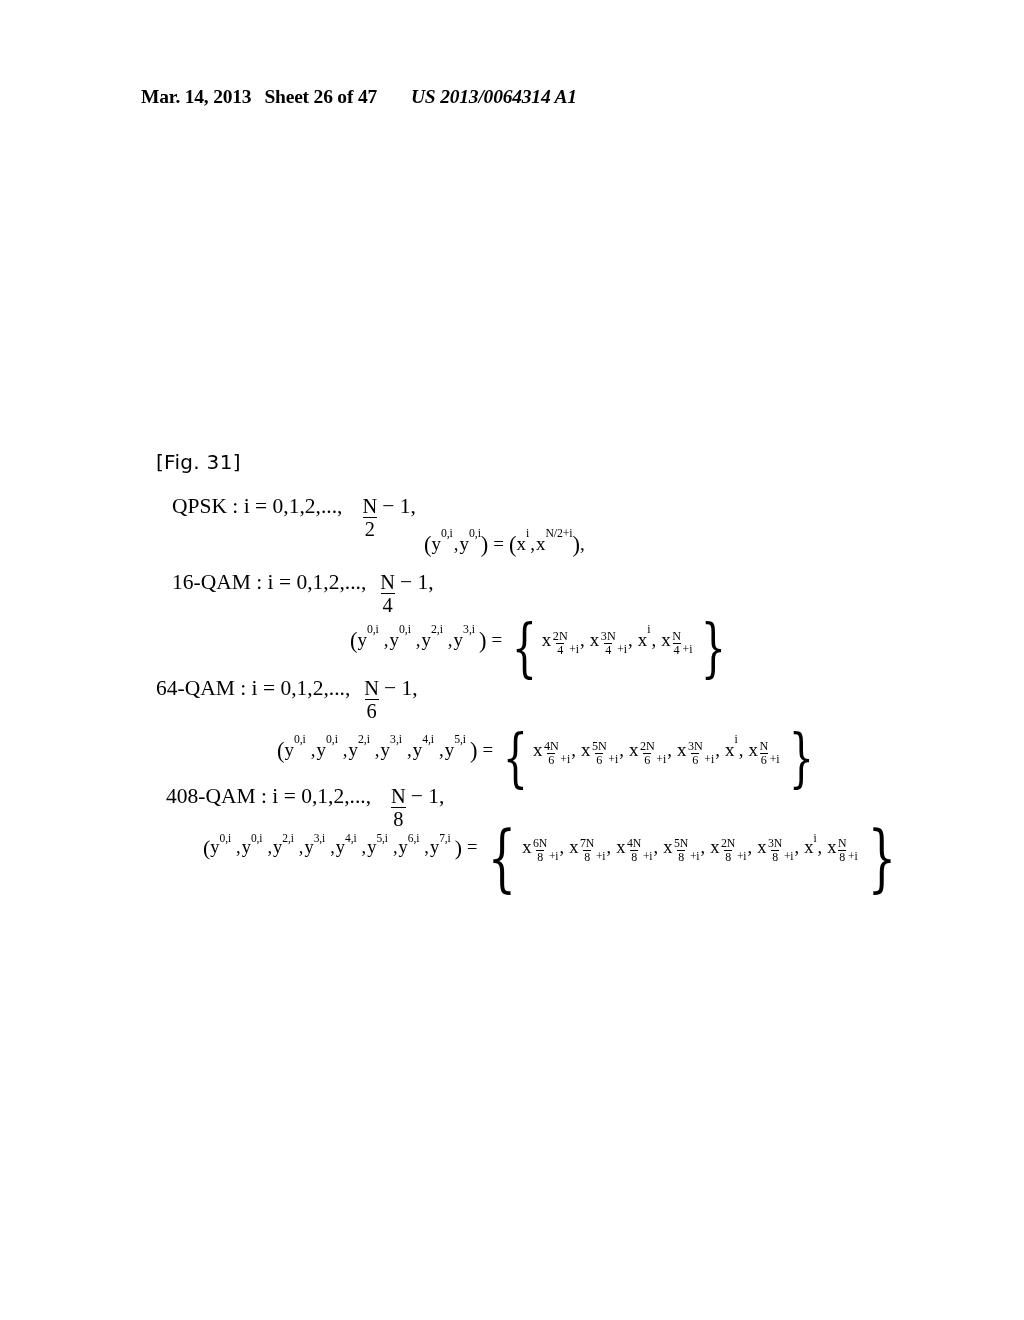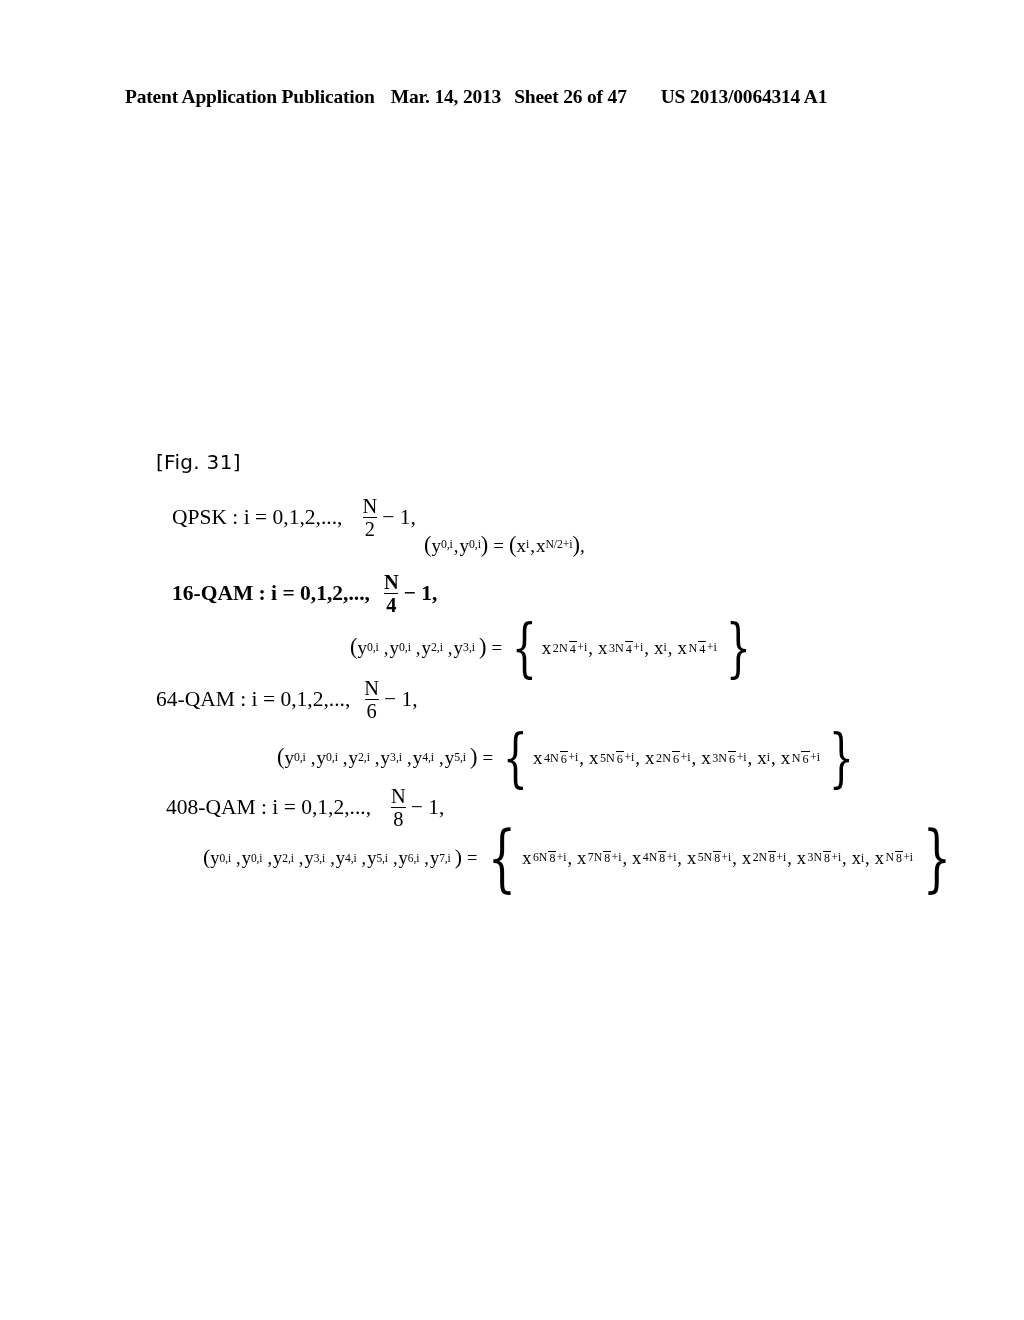--- a/index.html
+++ b/index.html
@@ -31,20 +31,21 @@
   }
   .page-header .h-pub { }
   .page-header .h-date {
     margin-left: 16px;
   }
   .page-header .h-sheet {
     margin-left: 13px;
   }
   .page-header .h-num {
     margin-left: 34px;
+    font-style: italic;
   }
 
   
   .figure-block {
     position: absolute;
     left: 0;
     top: 0;
     width: 1024px;
     height: 1320px;
   }
@@ -57,21 +58,21 @@
     letter-spacing: 0.3px;
   }
 
   
   .eq-row {
     position: absolute;
     white-space: nowrap;
     font-size: 21px;
     line-height: 1;
     display: flex;
-    align-items: center;
+    align-items: flex-start;
   }
   .cond-row { font-size: 21.5px; }
 
   
   .mi { font-style: normal; }
   .mo { padding: 0 1px; }
   .sp-s { display: inline-block; width: 4px; }
   .sp-m { display: inline-block; width: 9px; }
   .sp-l { display: inline-block; width: 15px; }
 
@@ -100,20 +101,21 @@
     padding: 0 2px;
     font-size: 0.95em;
     border-top: 1.6px solid #000;
     margin-top: 1px;
     padding-top: 1px;
   }
 
   
   .sfrac {
     display: inline-flex;
+    flex-direction: column;
     align-items: center;
     vertical-align: -0.30em;
     margin: 0 0.5px;
     line-height: 1;
     font-size: 0.64em;
   }
   .sfrac .num { padding: 0 1px; }
   .sfrac .den {
     padding: 0 1px;
     border-top: 1.2px solid #000;
@@ -144,32 +146,31 @@
     position: relative;
     top: 1px;
   }
   .brace-tall { font-size: 72px; }
 
   .paren { font-size: 1.18em; }
 
   
   #cond-qpsk    { left: 172px; top: 496px; }
   #eq-qpsk      { left: 424px; top: 534px; font-size: 19px; }
-  #cond-16qam   { left: 172px; top: 572px; font-weight: bold; }
+  #cond-16qam   { left: 172px; top: 572px; }
   #eq-16qam     { left: 350px; top: 630px; font-size: 19px; }
   #cond-64qam   { left: 156px; top: 678px; }
   #eq-64qam     { left: 277px; top: 740px; font-size: 19px; }
   #cond-256qam  { left: 166px; top: 786px; }
   #eq-256qam    { left: 203px; top: 838px; font-size: 18.5px; }
 </style>
 </head>
 <body>
 
 <div class="page-header">
-  <span class="h-pub">Patent Application Publication</span>
   <span class="h-date">Mar. 14, 2013</span>
   <span class="h-sheet">Sheet 26 of 47</span>
   <span class="h-num">US 2013/0064314 A1</span>
 </div>
 
 <div class="figure-block">
 
   <div class="fig-label">[Fig. 31]</div>
 
   <div class="eq-row cond-row" id="cond-qpsk">

